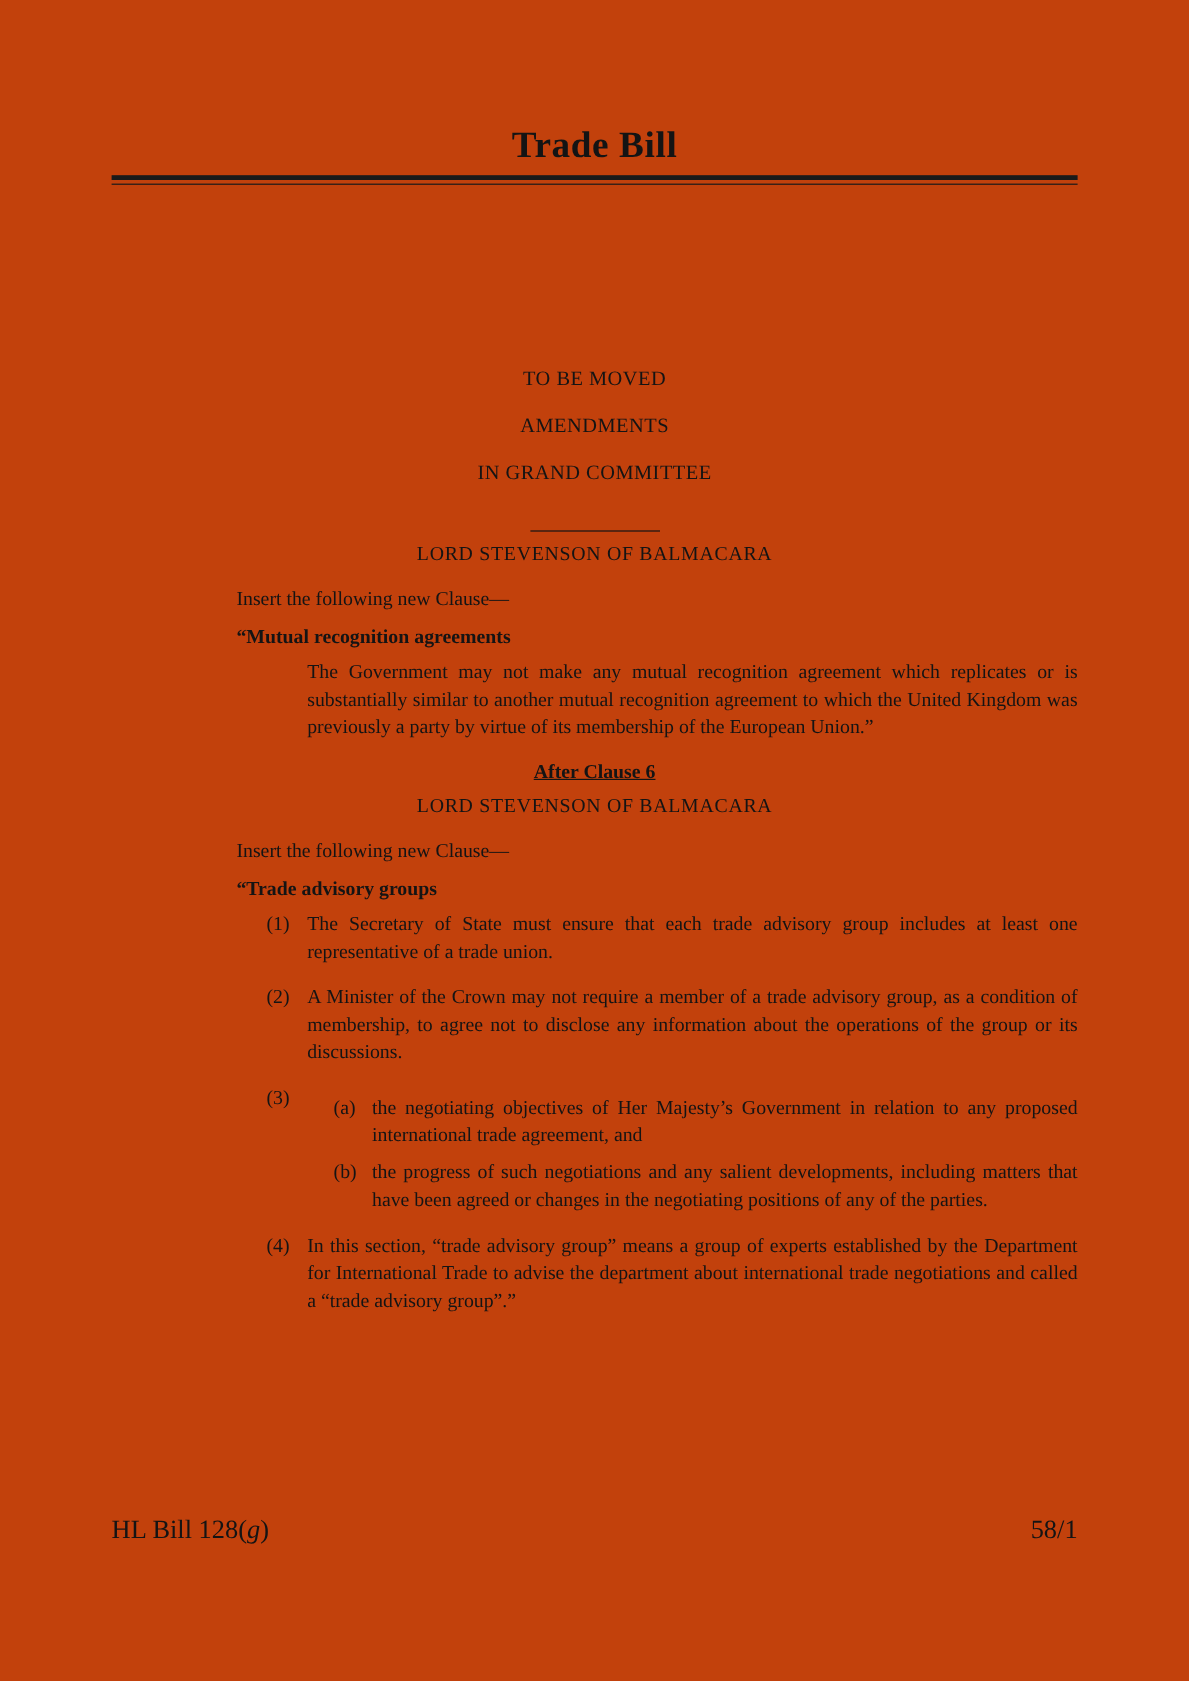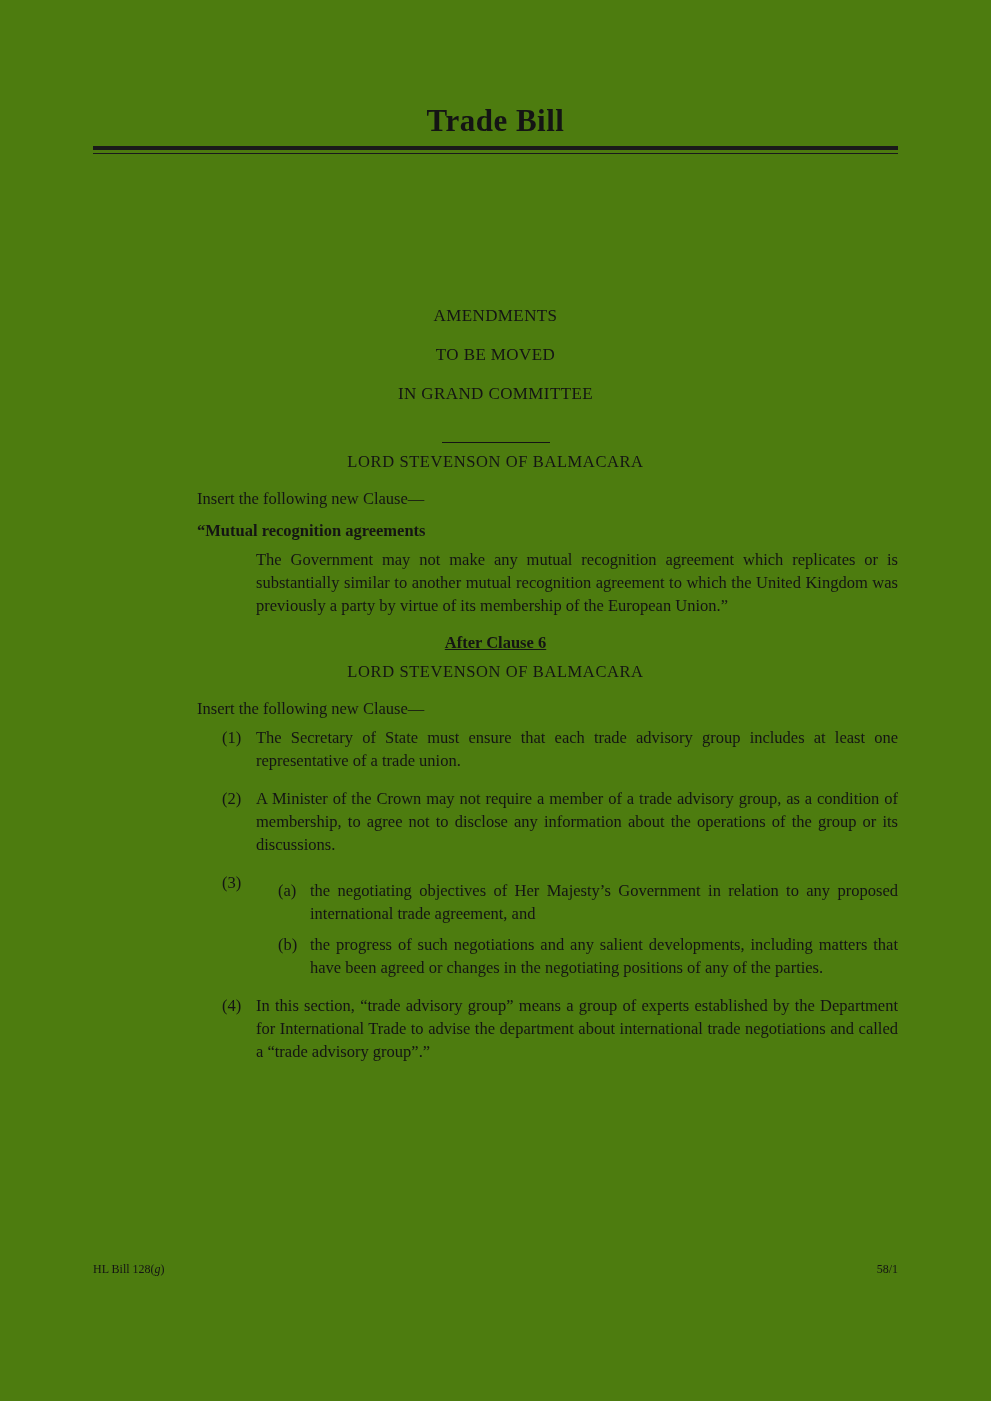--- a/index.html
+++ b/index.html
@@ -2,21 +2,21 @@
 <html><head>
 <meta charset="utf-8">
 <style>
   * { box-sizing: border-box; }
   html, body { margin: 0; padding: 0; background: #e8e8e8; }
   .page {
     position: relative;
     width: 991px;
     height: 1401px;
     margin: 0 auto;
-    background: #4d7c0f;
+    background: #c2410c;
     font-family: "Liberation Serif", "DejaVu Serif", serif;
     color: #141414;
     overflow: hidden;
   }
   .content {
     position: absolute;
     left: 93px;
     width: 805px;
     top: 0;
   }
@@ -101,49 +101,50 @@
   .subitem-num { flex: 0 0 32px; text-align: left; }
   .subitem-body { flex: 1; text-align: justify; }
 
   .footer {
     position: absolute;
     left: 93px;
     right: 93px;
     top: 1262px;
     display: flex;
     justify-content: space-between;
-    font-size: 12px;
+    font-size: 22px;
   }
 </style>
 </head>
 <body>
 
 <div class="page">
   <div class="content">
 
     <div class="doc-title">Trade Bill</div>
     <div class="rule-thick"></div>
     <div class="rule-thin"></div>
 
     <div class="preamble">
+      <p>TO BE MOVED</p>
       <p>AMENDMENTS</p>
-      <p>TO BE MOVED</p>
       <p>IN GRAND COMMITTEE</p>
     </div>
 
     <div class="divider"></div>
 
     <div class="mover">LORD STEVENSON OF BALMACARA</div>
     <div class="instruction">Insert the following new Clause—</div>
     <div class="clause-title">“Mutual recognition agreements</div>
     <div class="clause-body">The Government may not make any mutual recognition agreement which replicates or is substantially similar to another mutual recognition agreement to which the United Kingdom was previously a party by virtue of its membership of the European Union.”</div>
 
     <div class="section-heading second">After Clause 6</div>
     <div class="mover">LORD STEVENSON OF BALMACARA</div>
     <div class="instruction">Insert the following new Clause—</div>
+    <div class="clause-title">“Trade advisory groups</div>
 
     <div class="items">
 
       <div class="item">
         <div class="item-num">(1)</div>
         <div class="item-body">The Secretary of State must ensure that each trade advisory group includes at least one representative of a trade union.</div>
       </div>
 
       <div class="item">
         <div class="item-num">(2)</div>

